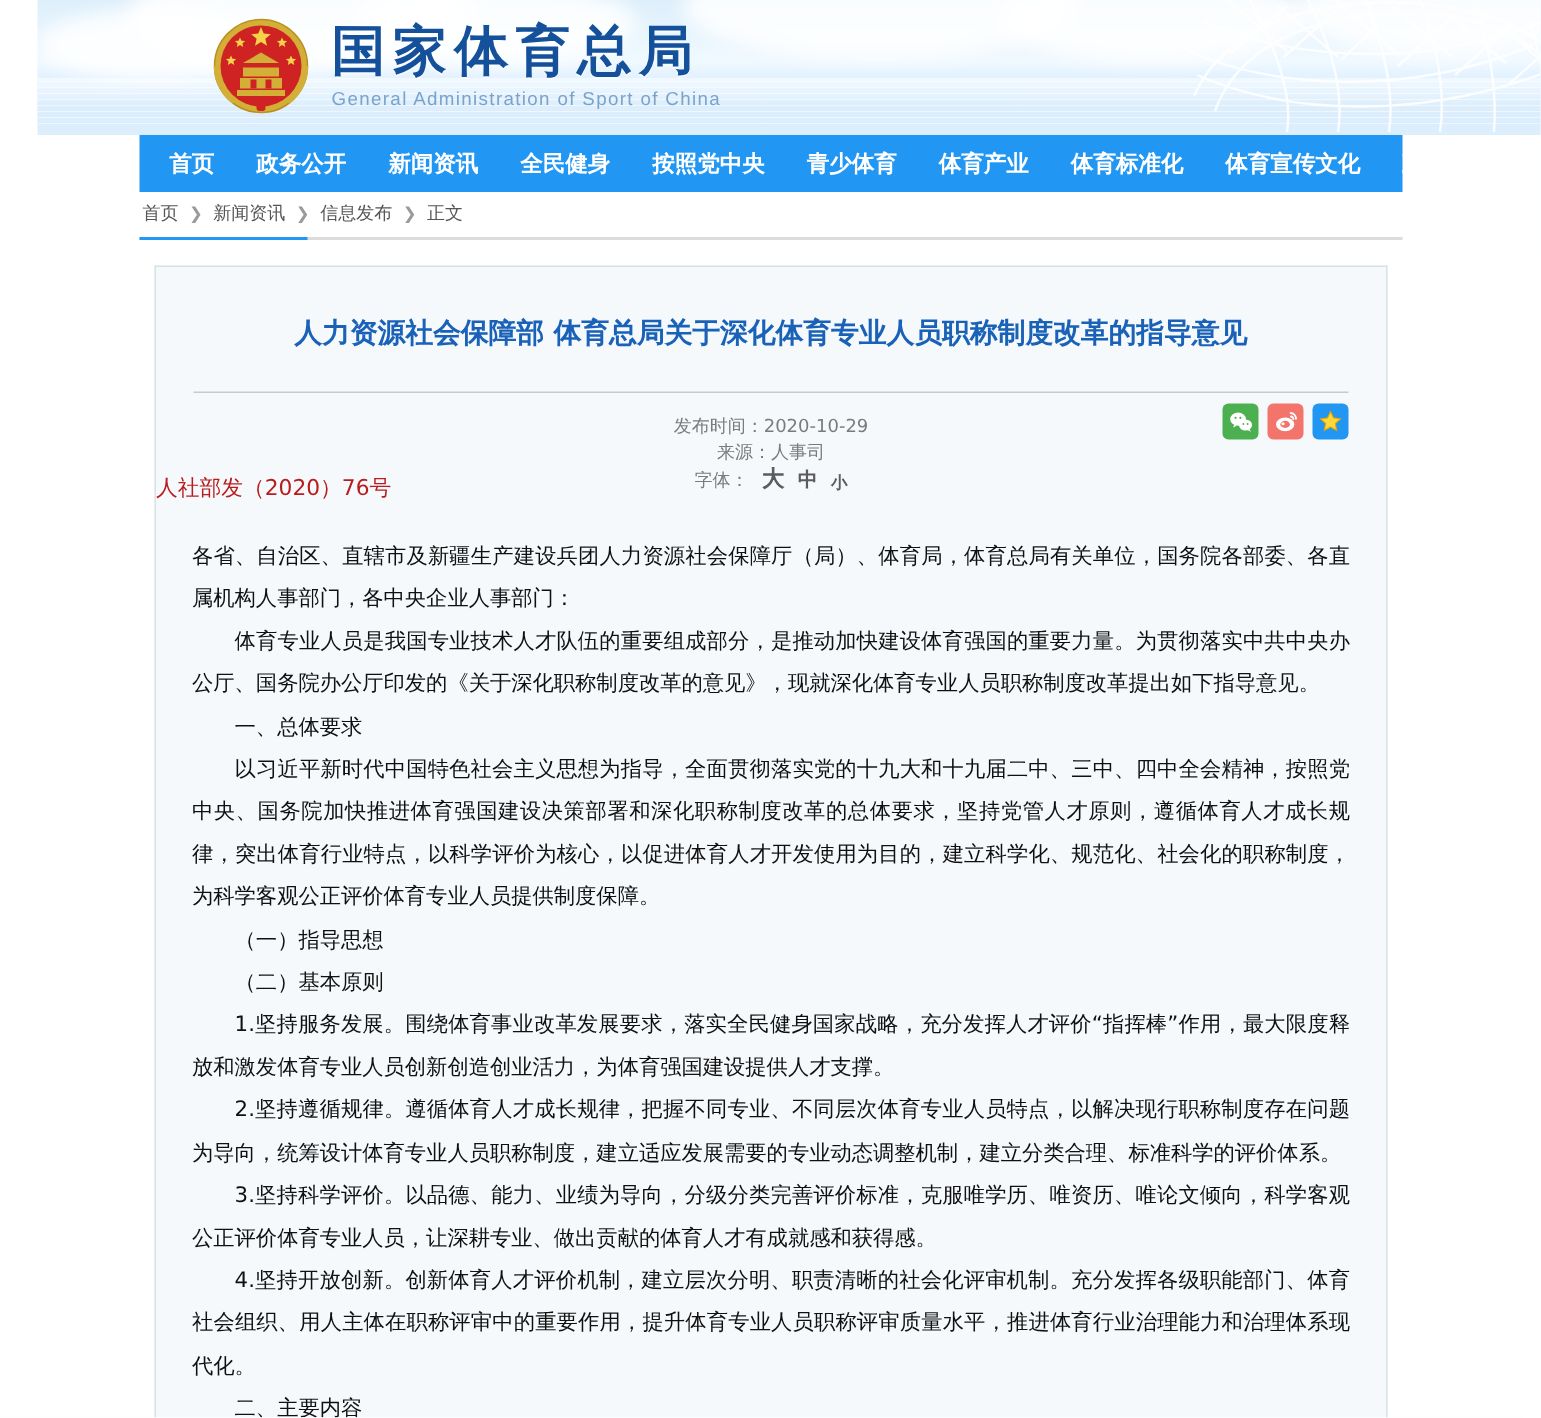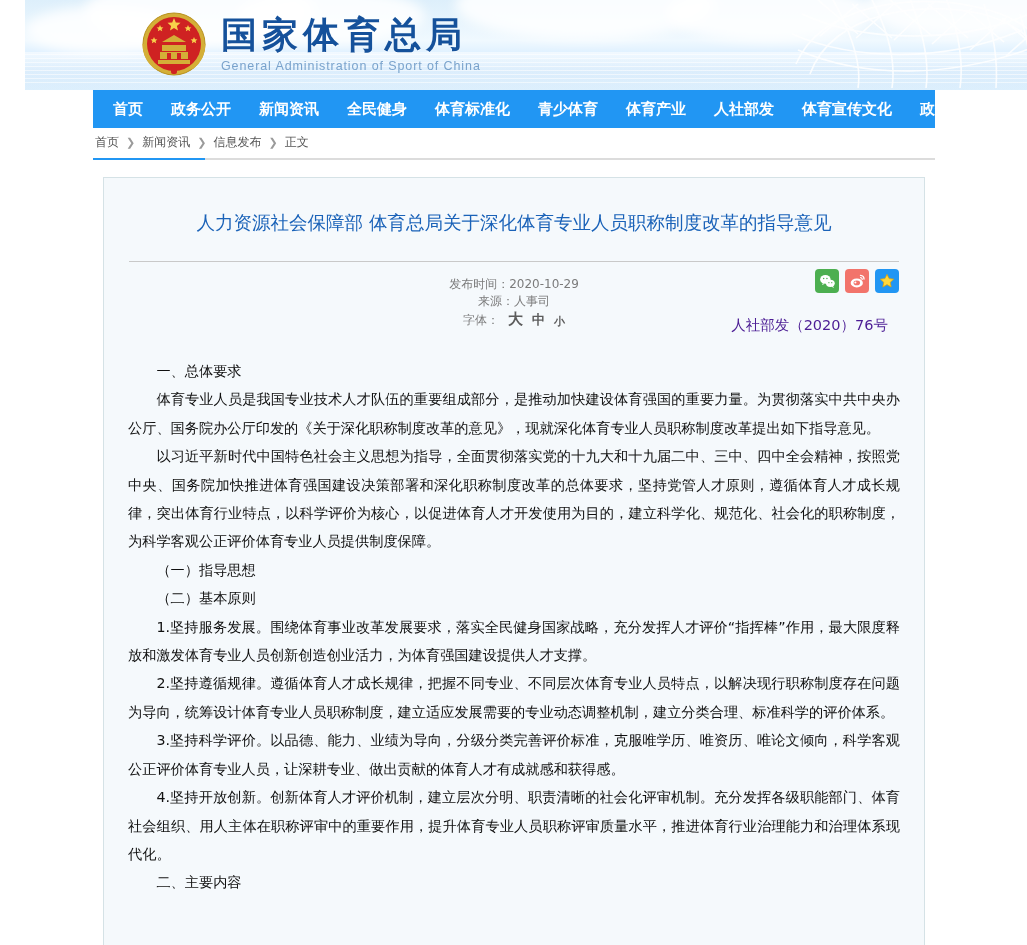--- a/index.html
+++ b/index.html
@@ -155,21 +155,21 @@
     background: #f5f9fc;
     border: 1px solid #d5e2e6;
     border-bottom: none;
     box-sizing: border-box;
     overflow: hidden;
   }
   .art-title {
     margin: 31px 42px 0 42px;
     text-align: center;
     font-size: 18.5px;
-    font-weight: normal;
+    font-weight: bold;
     color: #1a62b8;
     line-height: 28px;
     font-family: "DejaVu Sans", "Liberation Sans", sans-serif;
   }
   .title-rule {
     margin: 24px 25px 0 25px;
     height: 1px;
     background: #c9c9c9;
   }
   .meta-row {
@@ -209,23 +209,22 @@
     border-radius: 4px;
     display: flex; align-items: center; justify-content: center;
     cursor: pointer;
   }
   .ico-wechat { background: #4caf50; }
   .ico-weibo  { background: #f2746b; }
   .ico-fav    { background: #2196f3; }
 
   .doc-no {
     margin: 8px 36px 0 0;
-    text-align: right;
     font-size: 14.5px;
-    color: #4c1d95;
+    color: #b91c1c;
     font-family: "DejaVu Sans", "Liberation Sans", sans-serif;
   }
 
   .art-body {
     margin: 22px 24px 0 24px;
     font-size: 14.2px;
     line-height: 28.4px;
     color: #101010;
     text-align: justify;
     font-family: "DejaVu Sans", "Liberation Sans", sans-serif;
@@ -288,24 +287,24 @@
     <div class="brand-en">General Administration of Sport of China</div>
   </div>
 </div>
 
 <div class="nav-wrap">
   <div class="nav-bar" id="nav-bar">
       <div class="nav-item">首页</div>
       <div class="nav-item">政务公开</div>
       <div class="nav-item">新闻资讯</div>
       <div class="nav-item">全民健身</div>
-      <div class="nav-item">体育标准化</div>
+      <div class="nav-item">按照党中央</div>
       <div class="nav-item">青少体育</div>
       <div class="nav-item">体育产业</div>
-      <div class="nav-item">人社部发</div>
+      <div class="nav-item">体育标准化</div>
       <div class="nav-item">体育宣传文化</div>
       <div class="nav-item">政务服务</div>
       <div class="nav-item">网络问政</div>
     </div>
 </div>
 
 <div class="crumb-wrap">
   <div class="crumb" id="crumb">
       <span class="crumb-link">首页</span>
       <span class="crumb-sep">❯</span>
@@ -363,22 +362,23 @@
         <svg width="18" height="18" viewBox="0 0 24 24">
           <path d="M12 3.2 l2.7 5.6 l6.1 .8 l-4.5 4.2 l1.2 6.1 l-5.5 -3.1 l-5.5 3.1 l1.2 -6.1 l-4.5 -4.2 l6.1 -.8 z" fill="#ffd83d" stroke="#e8a300" stroke-width="1"></path>
         </svg>
       </span>
     </div>
   </div>
 
   <div class="doc-no">人社部发（2020）76号</div>
 
   <div class="art-body" id="art-body">
+      <p class="">各省、自治区、直辖市及新疆生产建设兵团人力资源社会保障厅（局）、体育局，体育总局有关单位，国务院各部委、各直属机构人事部门，各中央企业人事部门：</p>
+      <p class="p-indent">体育专业人员是我国专业技术人才队伍的重要组成部分，是推动加快建设体育强国的重要力量。为贯彻落实中共中央办公厅、国务院办公厅印发的《关于深化职称制度改革的意见》，现就深化体育专业人员职称制度改革提出如下指导意见。</p>
       <p class="p-indent">一、总体要求</p>
-      <p class="p-indent">体育专业人员是我国专业技术人才队伍的重要组成部分，是推动加快建设体育强国的重要力量。为贯彻落实中共中央办公厅、国务院办公厅印发的《关于深化职称制度改革的意见》，现就深化体育专业人员职称制度改革提出如下指导意见。</p>
       <p class="p-indent">以习近平新时代中国特色社会主义思想为指导，全面贯彻落实党的十九大和十九届二中、三中、四中全会精神，按照党中央、国务院加快推进体育强国建设决策部署和深化职称制度改革的总体要求，坚持党管人才原则，遵循体育人才成长规律，突出体育行业特点，以科学评价为核心，以促进体育人才开发使用为目的，建立科学化、规范化、社会化的职称制度，为科学客观公正评价体育专业人员提供制度保障。</p>
       <p class="p-indent">（一）指导思想</p>
       <p class="p-indent">（二）基本原则</p>
       <p class="p-indent">1.坚持服务发展。围绕体育事业改革发展要求，落实全民健身国家战略，充分发挥人才评价“指挥棒”作用，最大限度释放和激发体育专业人员创新创造创业活力，为体育强国建设提供人才支撑。</p>
       <p class="p-indent">2.坚持遵循规律。遵循体育人才成长规律，把握不同专业、不同层次体育专业人员特点，以解决现行职称制度存在问题为导向，统筹设计体育专业人员职称制度，建立适应发展需要的专业动态调整机制，建立分类合理、标准科学的评价体系。</p>
       <p class="p-indent">3.坚持科学评价。以品德、能力、业绩为导向，分级分类完善评价标准，克服唯学历、唯资历、唯论文倾向，科学客观公正评价体育专业人员，让深耕专业、做出贡献的体育人才有成就感和获得感。</p>
       <p class="p-indent">4.坚持开放创新。创新体育人才评价机制，建立层次分明、职责清晰的社会化评审机制。充分发挥各级职能部门、体育社会组织、用人主体在职称评审中的重要作用，提升体育专业人员职称评审质量水平，推进体育行业治理能力和治理体系现代化。</p>
       <p class="p-indent">二、主要内容</p>
     </div>
 </div>

